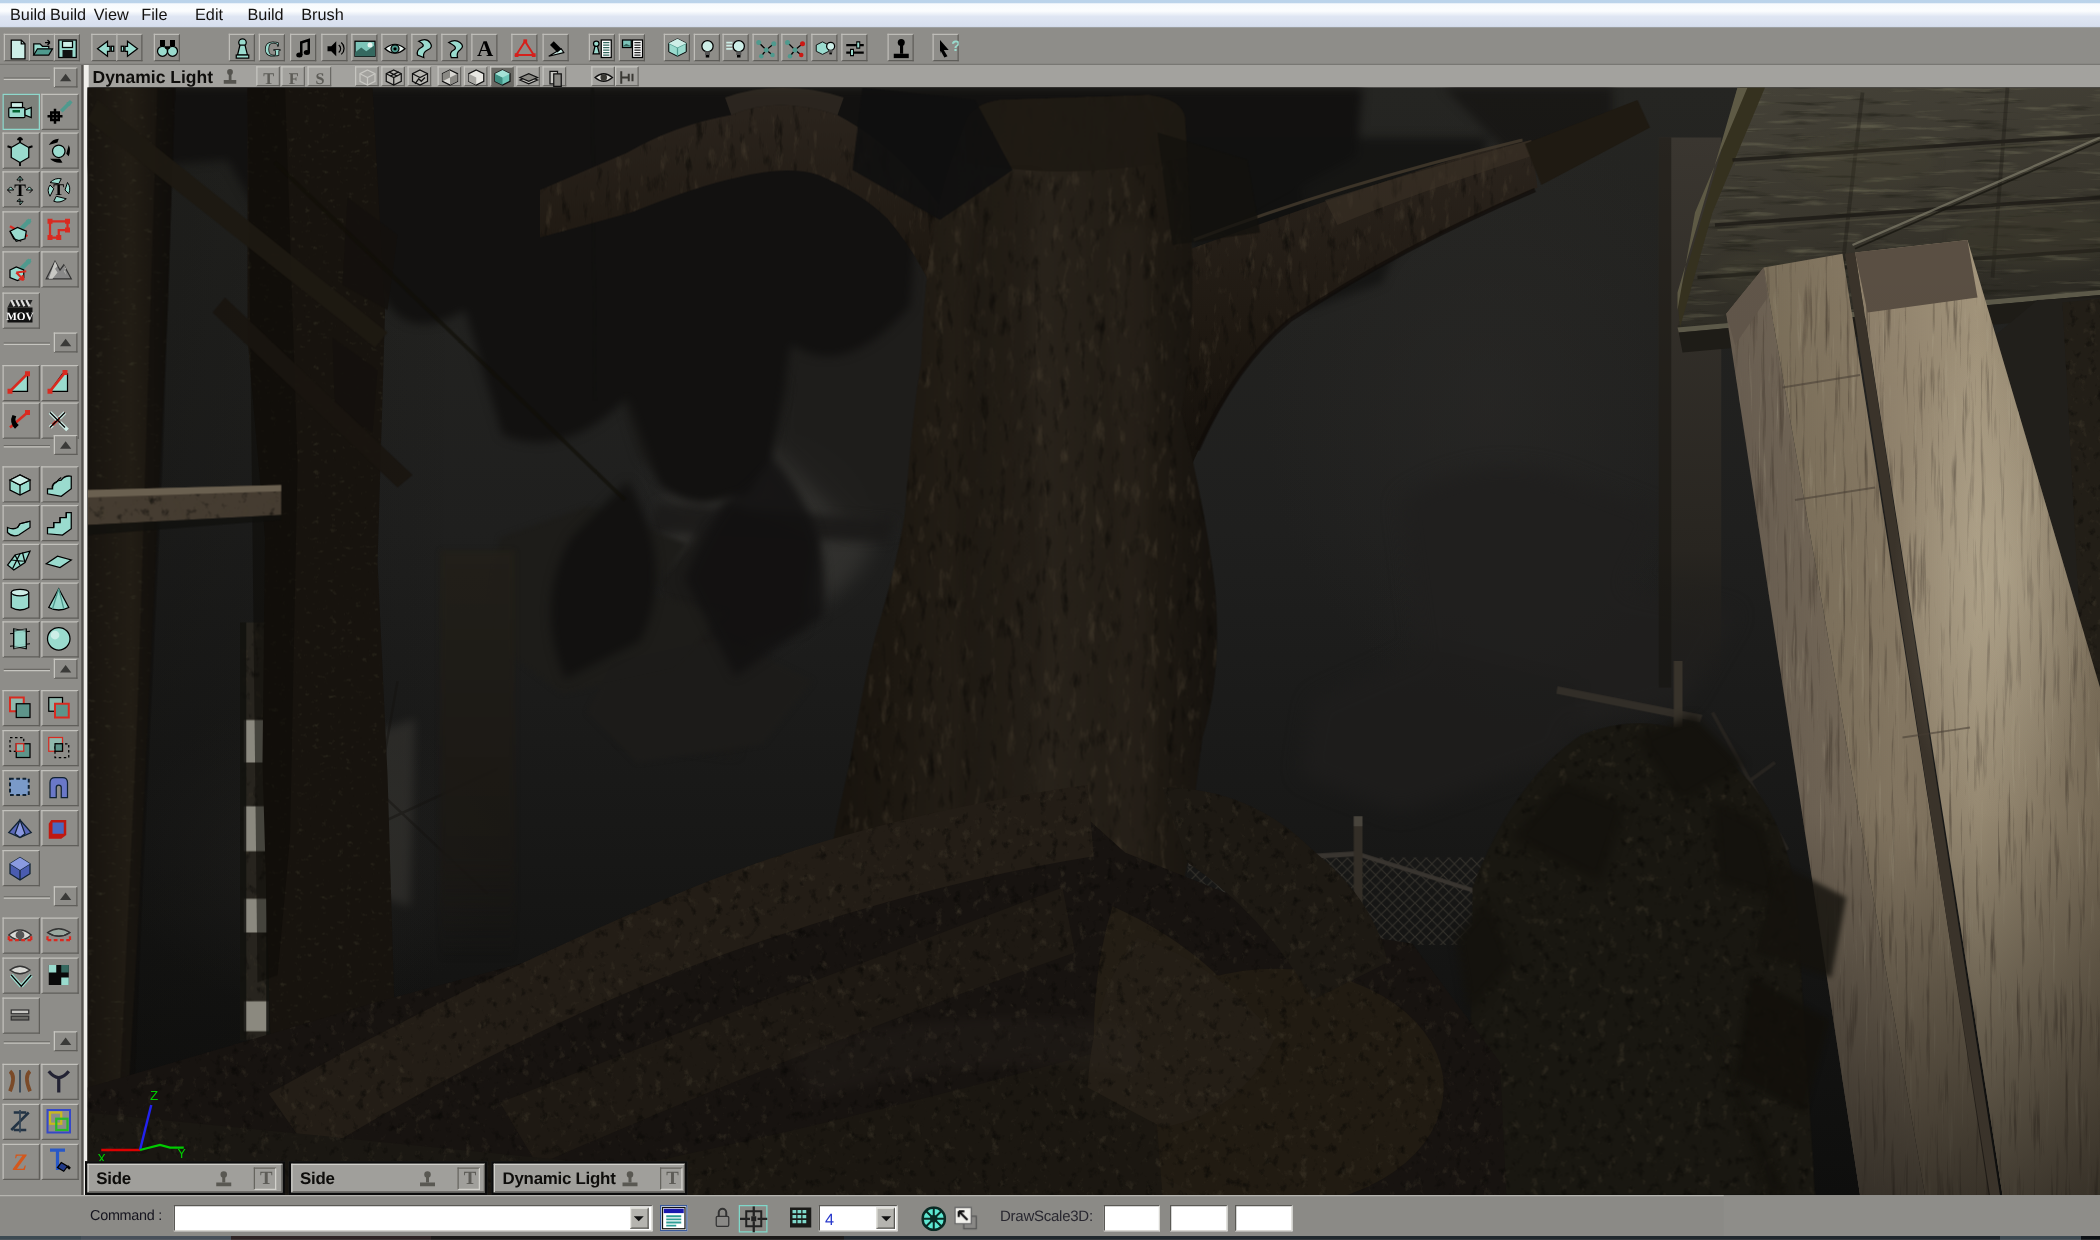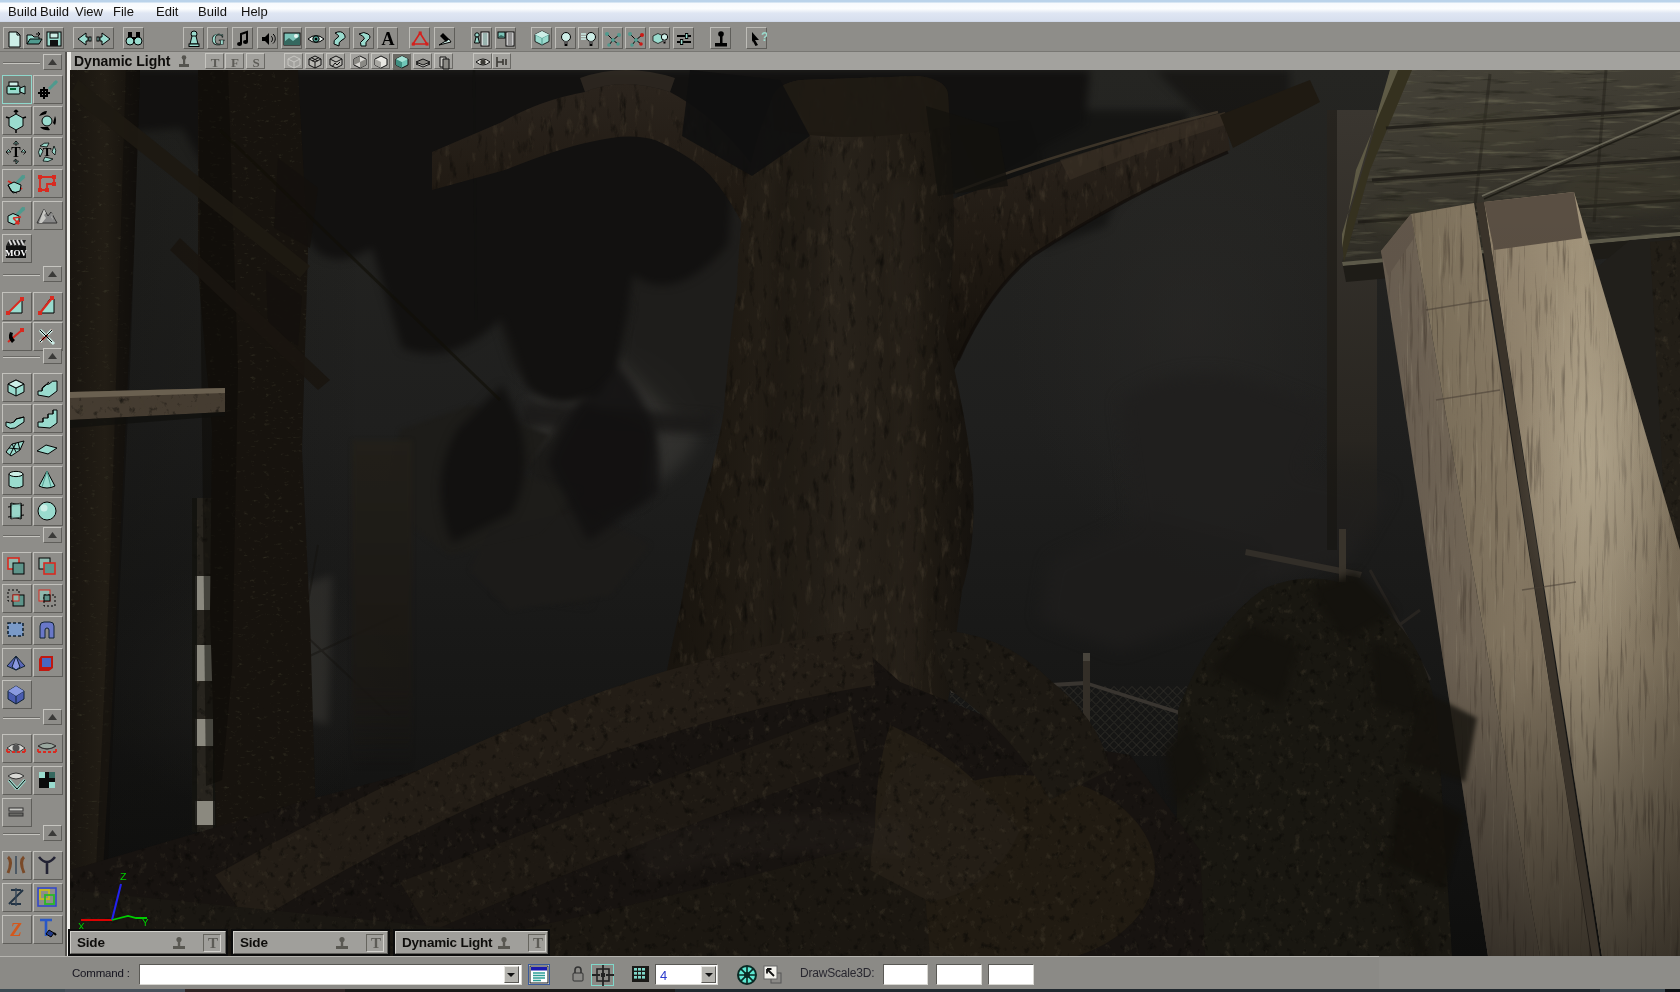--- a/index.html
+++ b/index.html
@@ -22,21 +22,21 @@
 #botstrip{left:0;top:989px;width:1680px;height:3px;background:linear-gradient(90deg,#3c4a52 0,#3c4a52 65px,#47505a 65px,#47505a 185px,#2e2424 185px,#2e2424 345px,#1a1918 345px,#1a1918 675px,#20282e 675px,#20282e 1600px,#3d4a52 1600px,#3d4a52 1665px,#0d1115 1665px)}
 .inp{position:absolute;background:#fff;border:1px solid;border-color:#5a5955 #d8d7d2 #d8d7d2 #5a5955}
 </style></head><body>
 <div class="abs" id="menubar">
 <span style="left:8px">Build</span>
 <span style="left:40px">Build</span>
 <span style="left:75px">View</span>
 <span style="left:113px">File</span>
 <span style="left:156px">Edit</span>
 <span style="left:198px">Build</span>
-<span style="left:241px">Help</span>
+<span style="left:241px">Brush</span>
 </div>
 <div class="abs" id="toolbar">
 <div class="tb" style="left:3px">
       <svg width="20" height="20" viewBox="0 0 20 20">
         <path d="M5 3h8l3 3v12H5z" fill="#cdeee7" stroke="#000"></path>
         <path d="M13 3v3h3" fill="none" stroke="#000"></path>
       </svg>
     </div>
 <div class="tb" style="left:23px">
       <svg width="20" height="20" viewBox="0 0 20 20">

